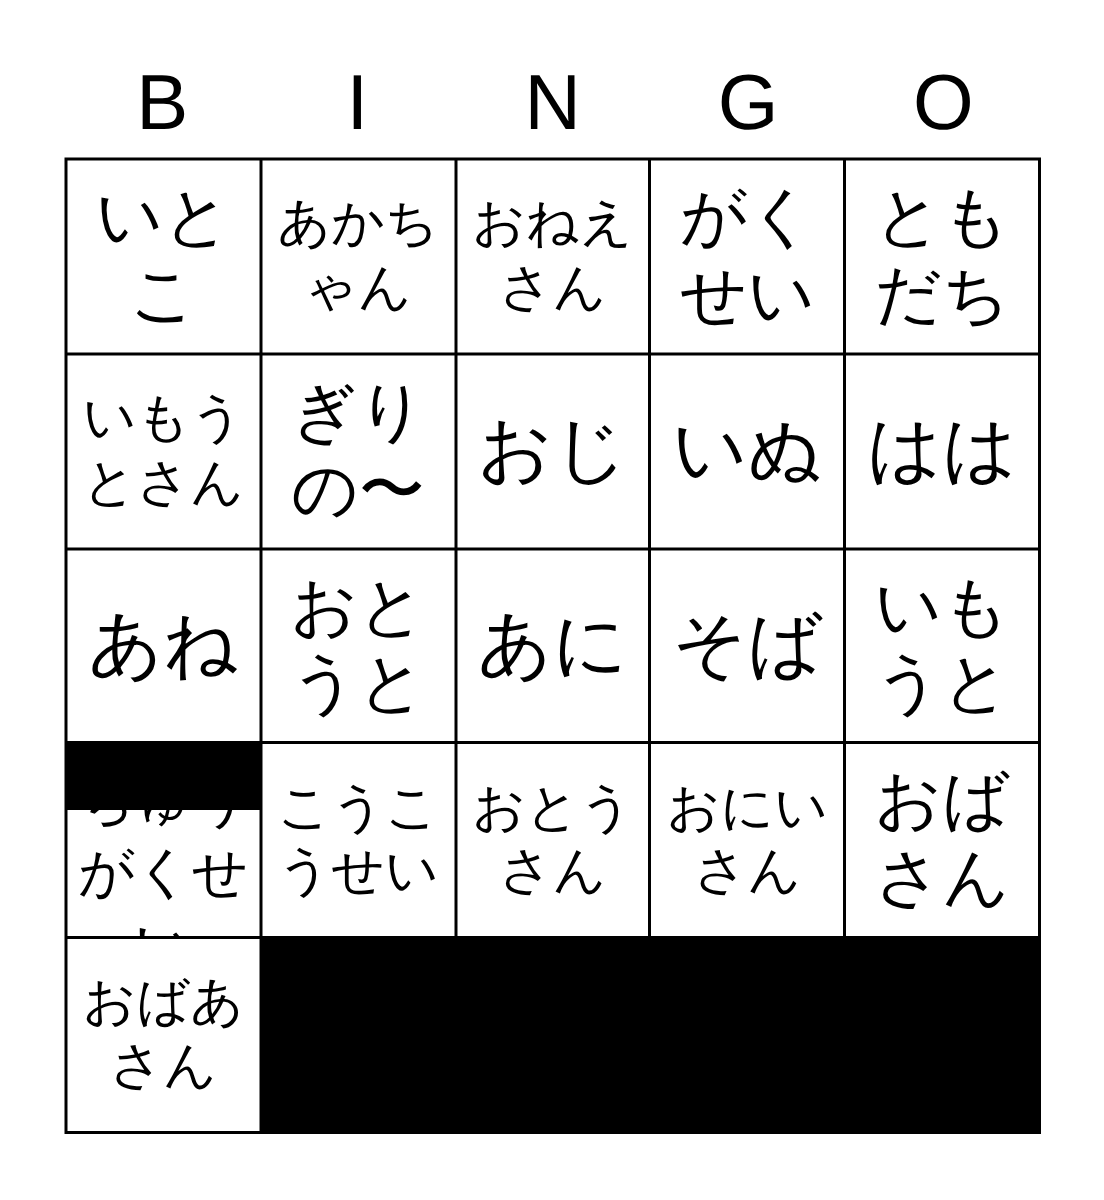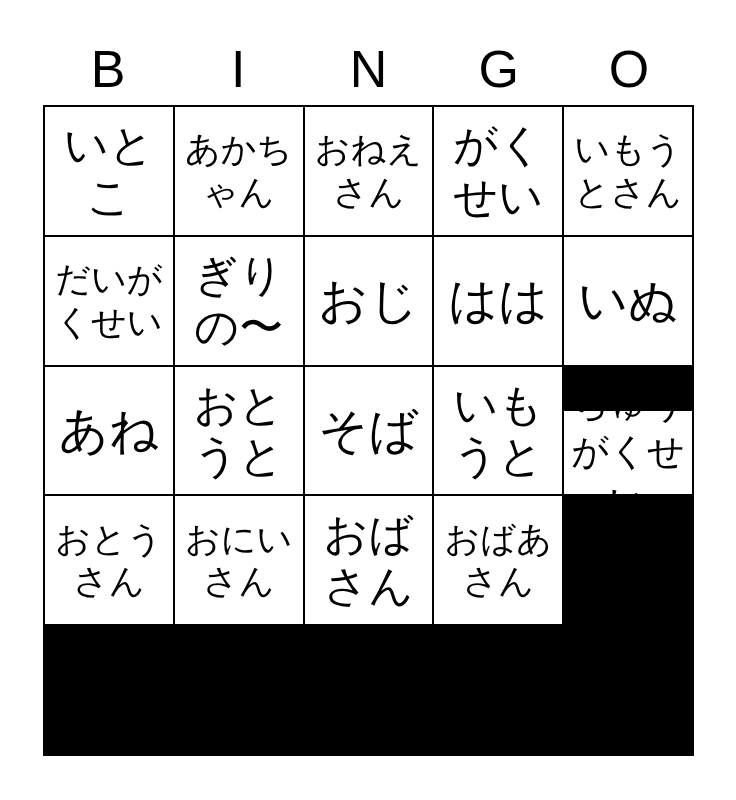--- a/index.html
+++ b/index.html
@@ -75,42 +75,45 @@
 
   <div class="grid">
     <div class="cell lg">いと
 こ</div>
     <div class="cell md">あかち
 ゃん</div>
     <div class="cell md">おねえ
 さん</div>
     <div class="cell lg">がく
 せい</div>
+    <div class="cell lg">とも
+だち</div>
 
     <div class="cell md">いもう
 とさん</div>
-    <div class="cell md">だいが
-くせい</div>
     <div class="cell lg">ぎり
 の〜</div>
     <div class="cell xl">おじ</div>
 
+    <div class="cell xl">いぬ</div>
     <div class="cell xl">はは</div>
-    <div class="cell xl">いぬ</div>
     <div class="cell xl">あね</div>
     <div class="cell lg">おと
 うと</div>
+    <div class="cell xl">あに</div>
 
     <div class="cell xl">そば</div>
     <div class="cell lg">いも
 うと</div>
     <div class="cell sm">ちゅう
 がくせ
 い</div>
 
+    <div class="cell md">こうこ
+うせい</div>
     <div class="cell md">おとう
 さん</div>
     <div class="cell md">おにい
 さん</div>
     <div class="cell lg">おば
 さん</div>
     <div class="cell md">おばあ
 さん</div>
   </div>
 

